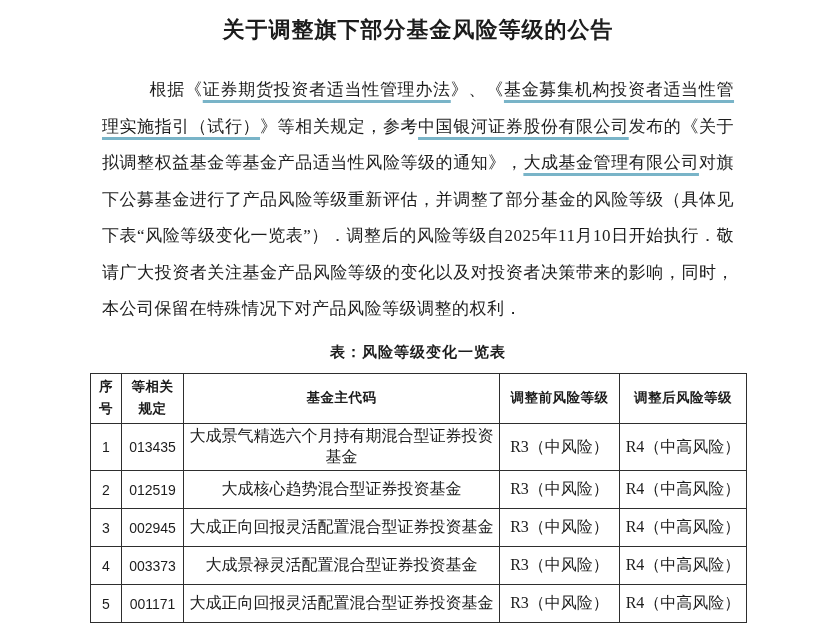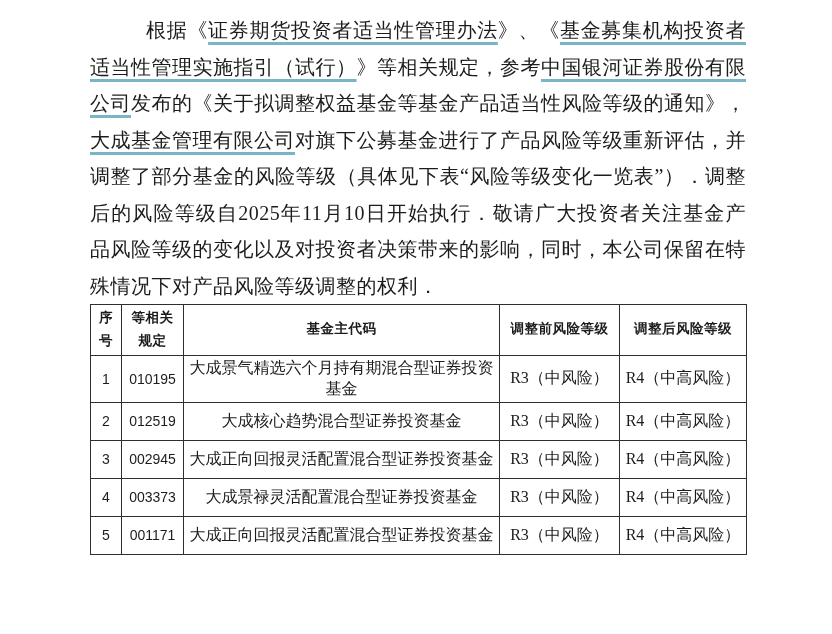--- a/index.html
+++ b/index.html
@@ -16,22 +16,22 @@
     font-family:"Liberation Serif","DejaVu Serif",serif;
   }
   .page{padding:12px 86px 0 90px;}
   .title{
     font-family:"Liberation Sans","DejaVu Sans",sans-serif;
     font-size:22px;font-weight:bold;
     text-align:center;letter-spacing:1px;
     margin:2px 0 26px 0;line-height:32px;
   }
   .body-text{
-    margin:0;
-    font-size:20px;
+    margin:12px;
+    font-size:17px;
     line-height:36.5px;
     text-align:justify;
     text-indent:2.8em;
     letter-spacing:0.5px;
   }
   .u{
     text-decoration:underline;
     text-decoration-color:var(--link-underline);
     text-decoration-thickness:2.5px;
     text-underline-offset:5px;
@@ -71,23 +71,25 @@
   col.c-code{width:62px;}
   col.c-name{width:316px;}
   col.c-before{width:120px;}
   col.c-after{width:127px;}
 </style>
 </head>
 <body>
 
 <div class="page">
 
+  <h1 class="title">关于调整旗下部分基金风险等级的公告</h1>
 
   <p class="body-text" id="announcement-paragraph"><span>根据《</span><span class="u">证券期货投资者适当性管理办法</span><span>》、《</span><span class="u">基金募集机构投资者适当性管理实施指引（试行）</span><span>》等相关规定，参考</span><span class="u">中国银河证券股份有限公司</span><span>发布的《关于拟调整权益基金等基金产品适当性风险等级的通知》，</span><span class="u">大成基金管理有限公司</span><span>对旗下公募基金进行了产品风险等级重新评估，并调整了部分基金的风险等级（具体见下表“风险等级变化一览表”）．调整后的风险等级自2025年11月10日开始执行．敬请广大投资者关注基金产品风险等级的变化以及对投资者决策带来的影响，同时，本公司保留在特殊情况下对产品风险等级调整的权利．</span></p>
 
+  <div class="caption">表：风险等级变化一览表</div>
 
   <table class="risk-table">
     <colgroup>
       <col class="c-no">
         <col class="c-code">
         <col class="c-name">
         <col class="c-before">
         <col class="c-after">
     </colgroup>
     <thead>
@@ -95,21 +97,21 @@
         <th>序号</th>
         <th>等相关规定</th>
         <th>基金主代码</th>
         <th>调整前风险等级</th>
         <th>调整后风险等级</th>
       </tr>
     </thead>
     <tbody id="risk-table-body">
         <tr>
           <td class="col-no">1</td>
-          <td class="col-code">010195</td>
+          <td class="col-code">013435</td>
           <td class="col-name">大成景气精选六个月持有期混合型证券投资基金</td>
           <td class="col-before">R3（中风险）</td>
           <td class="col-after">R4（中高风险）</td>
         </tr>
         <tr>
           <td class="col-no">2</td>
           <td class="col-code">012519</td>
           <td class="col-name">大成核心趋势混合型证券投资基金</td>
           <td class="col-before">R3（中风险）</td>
           <td class="col-after">R4（中高风险）</td>

